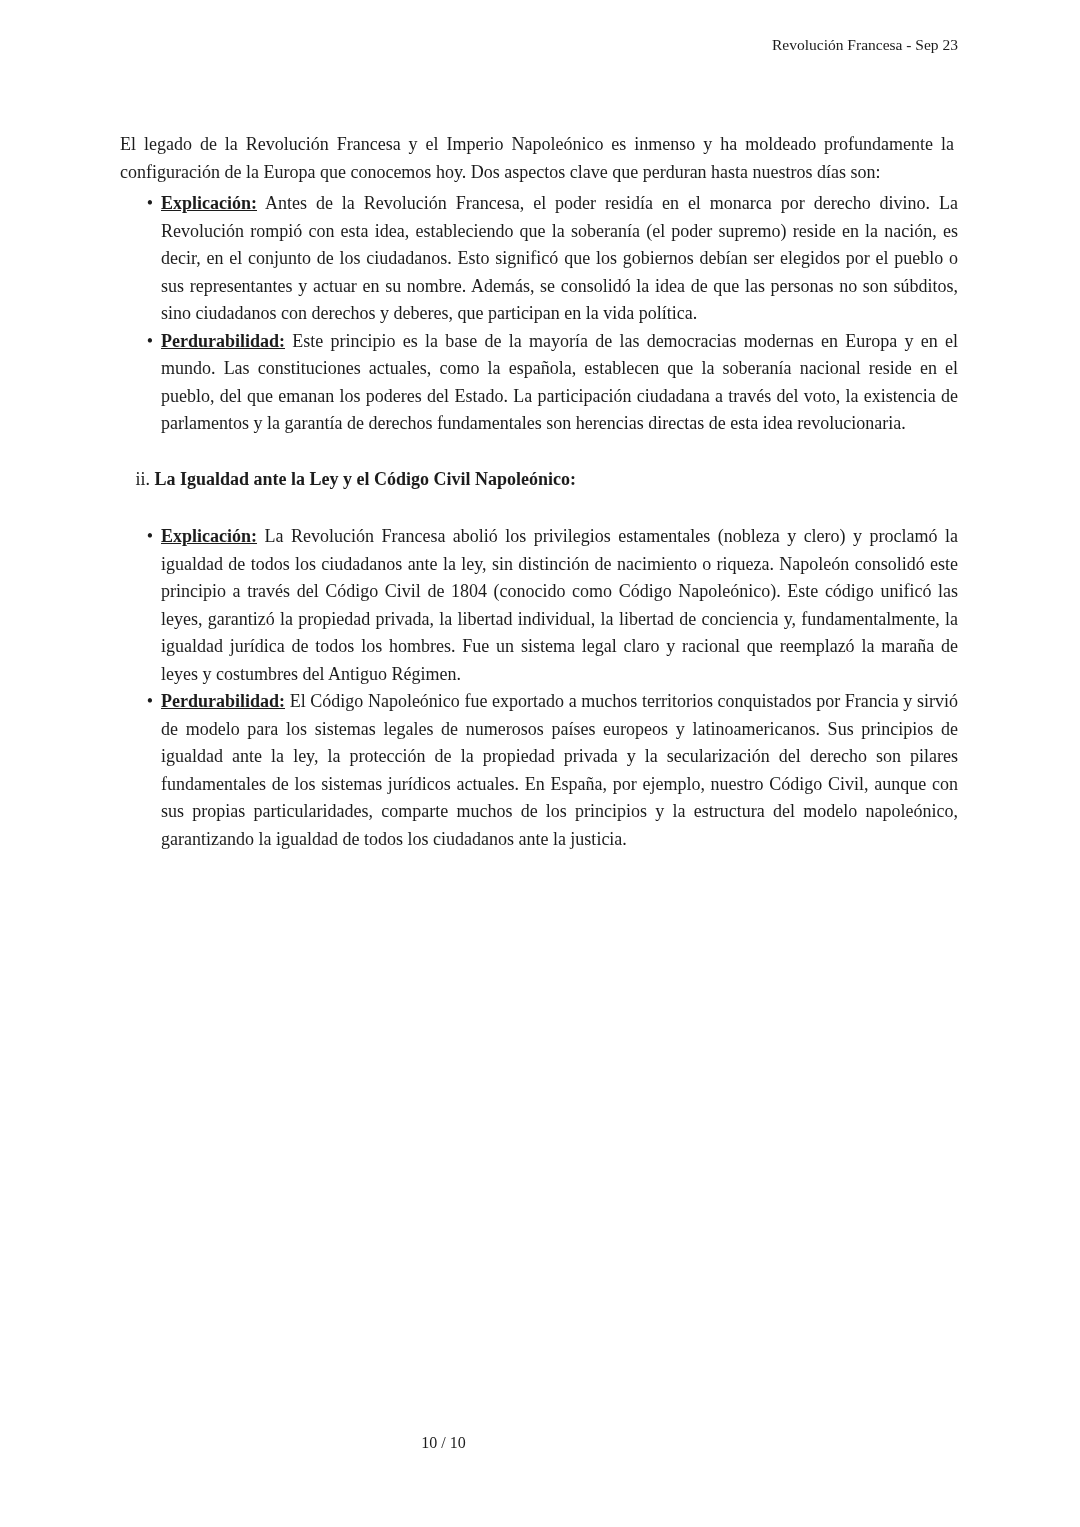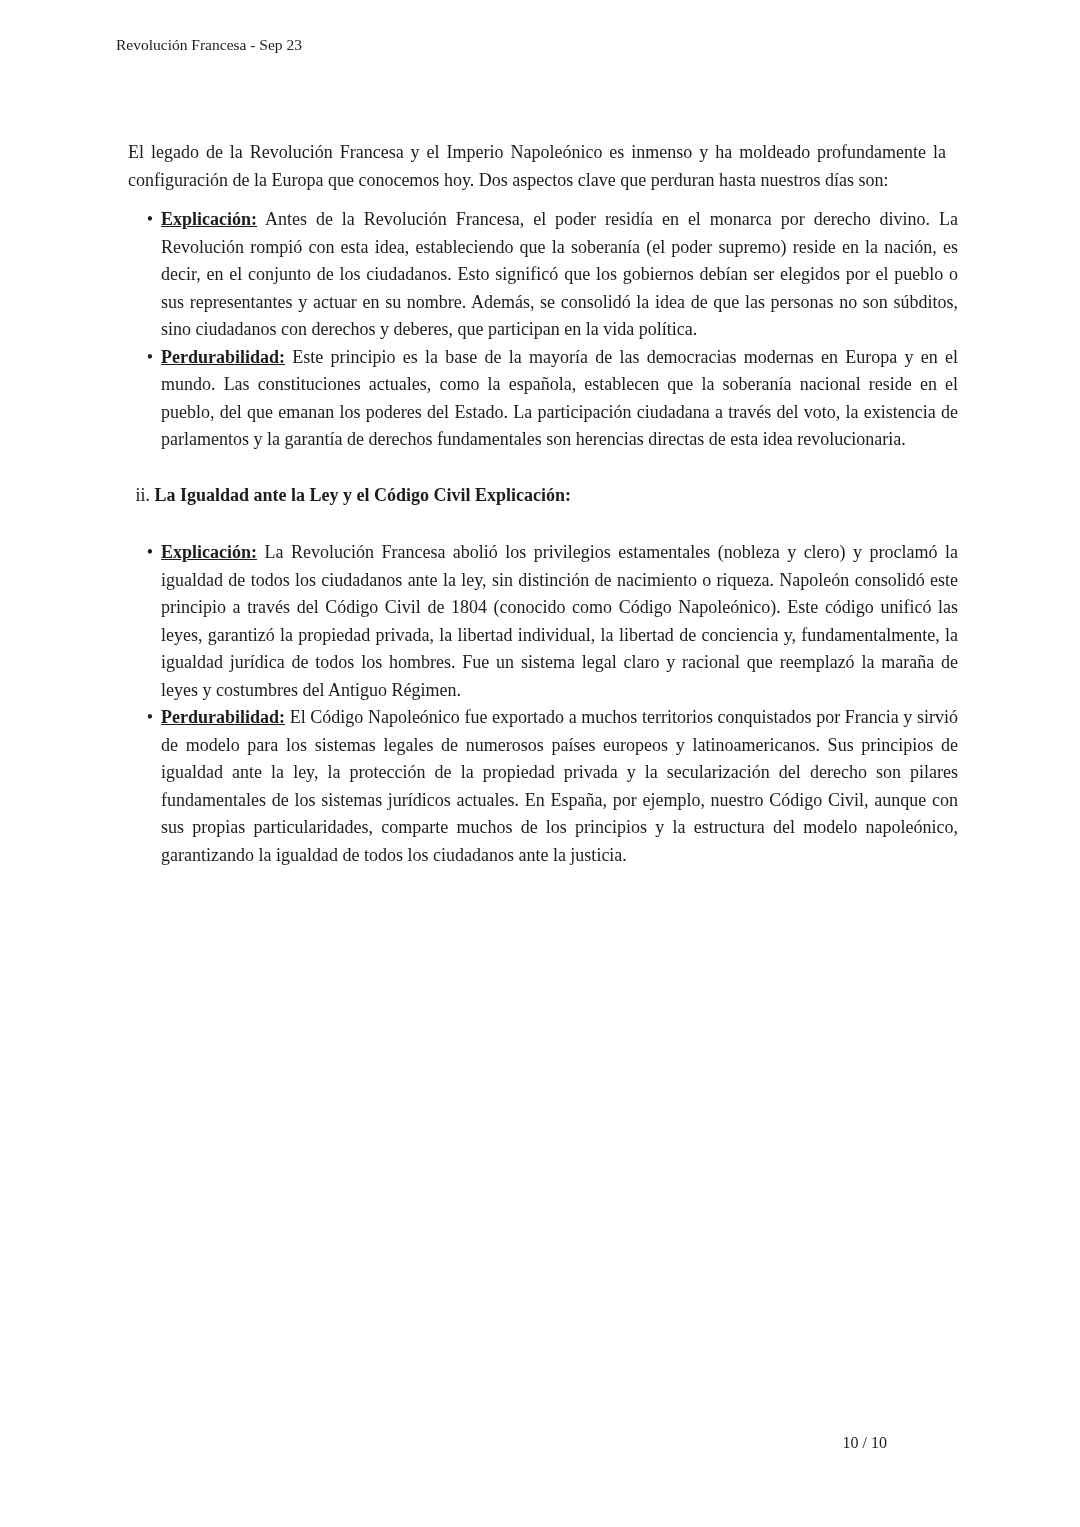--- a/index.html
+++ b/index.html
@@ -14,37 +14,38 @@
     background: #ffffff;
     color: #1c1c1c;
     font-family: "Liberation Serif", "DejaVu Serif", serif;
     overflow: hidden;
   }
   .running-header {
     position: absolute;
     top: 35px;
     left: 116px;
     width: 842px;
+    text-align: right;
     font-size: 15.5px;
     line-height: 20px;
     color: #1c1c1c;
   }
   .body-text {
     position: absolute;
     top: 127px;
     left: 116px;
     width: 842px;
     font-size: 18px;
     line-height: 27.5px;
     text-align: justify;
     hyphens: auto;
     -webkit-hyphens: auto;
   }
   .intro {
-    margin: 12px;
+    margin: 4px;
   }
   .section-heading {
     margin: 28px 0 30px 0;
     text-align: left;
   }
   .section-heading .numeral {
     display: inline-block;
     width: 34px;
     text-align: right;
   }
@@ -68,21 +69,21 @@
   }
   .item-label {
     font-weight: bold;
     text-decoration: underline;
   }
   .page-footer {
     position: absolute;
     top: 1432px;
     left: 0;
     width: 887px;
-    text-align: right;
+    text-align: center;
     font-size: 16px;
     line-height: 22px;
   }
 </style>
 </head>
 <body>
 
 <div class="page">
 
   <div class="running-header">Revolución Francesa - Sep 23</div>
@@ -100,21 +101,21 @@
       </div>
       <div class="bullet-item">
         <span class="bullet-marker">•</span>
         <span class="item-label">Perdurabilidad:</span>
         <span class="item-text">Este principio es la base de la mayoría de las democracias modernas en Europa y en el mundo. Las constituciones actuales, como la española, establecen que la soberanía nacional reside en el pueblo, del que emanan los poderes del Estado. La participación ciudadana a través del voto, la existencia de parlamentos y la garantía de derechos fundamentales son herencias directas de esta idea revolucionaria.</span>
       </div>
     </div>
 
     <div class="section-heading">
       <span class="numeral">ii.</span>
-      <span class="title">La Igualdad ante la Ley y el Código Civil Explicación:</span>
+      <span class="title">La Igualdad ante la Ley y el Código Civil Napoleónico:</span>
     </div>
 
     <div class="bullet-list">
       <div class="bullet-item">
         <span class="bullet-marker">•</span>
         <span class="item-label">Explicación:</span>
         <span class="item-text">La Revolución Francesa abolió los privilegios estamentales (nobleza y clero) y proclamó la igualdad de todos los ciudadanos ante la ley, sin distinción de nacimiento o riqueza. Napoleón consolidó este principio a través del Código Civil de 1804 (conocido como Código Napoleónico). Este código unificó las leyes, garantizó la propiedad privada, la libertad individual, la libertad de conciencia y, fundamentalmente, la igualdad jurídica de todos los hombres. Fue un sistema legal claro y racional que reemplazó la maraña de leyes y costumbres del Antiguo Régimen.</span>
       </div>
       <div class="bullet-item">
         <span class="bullet-marker">•</span>

